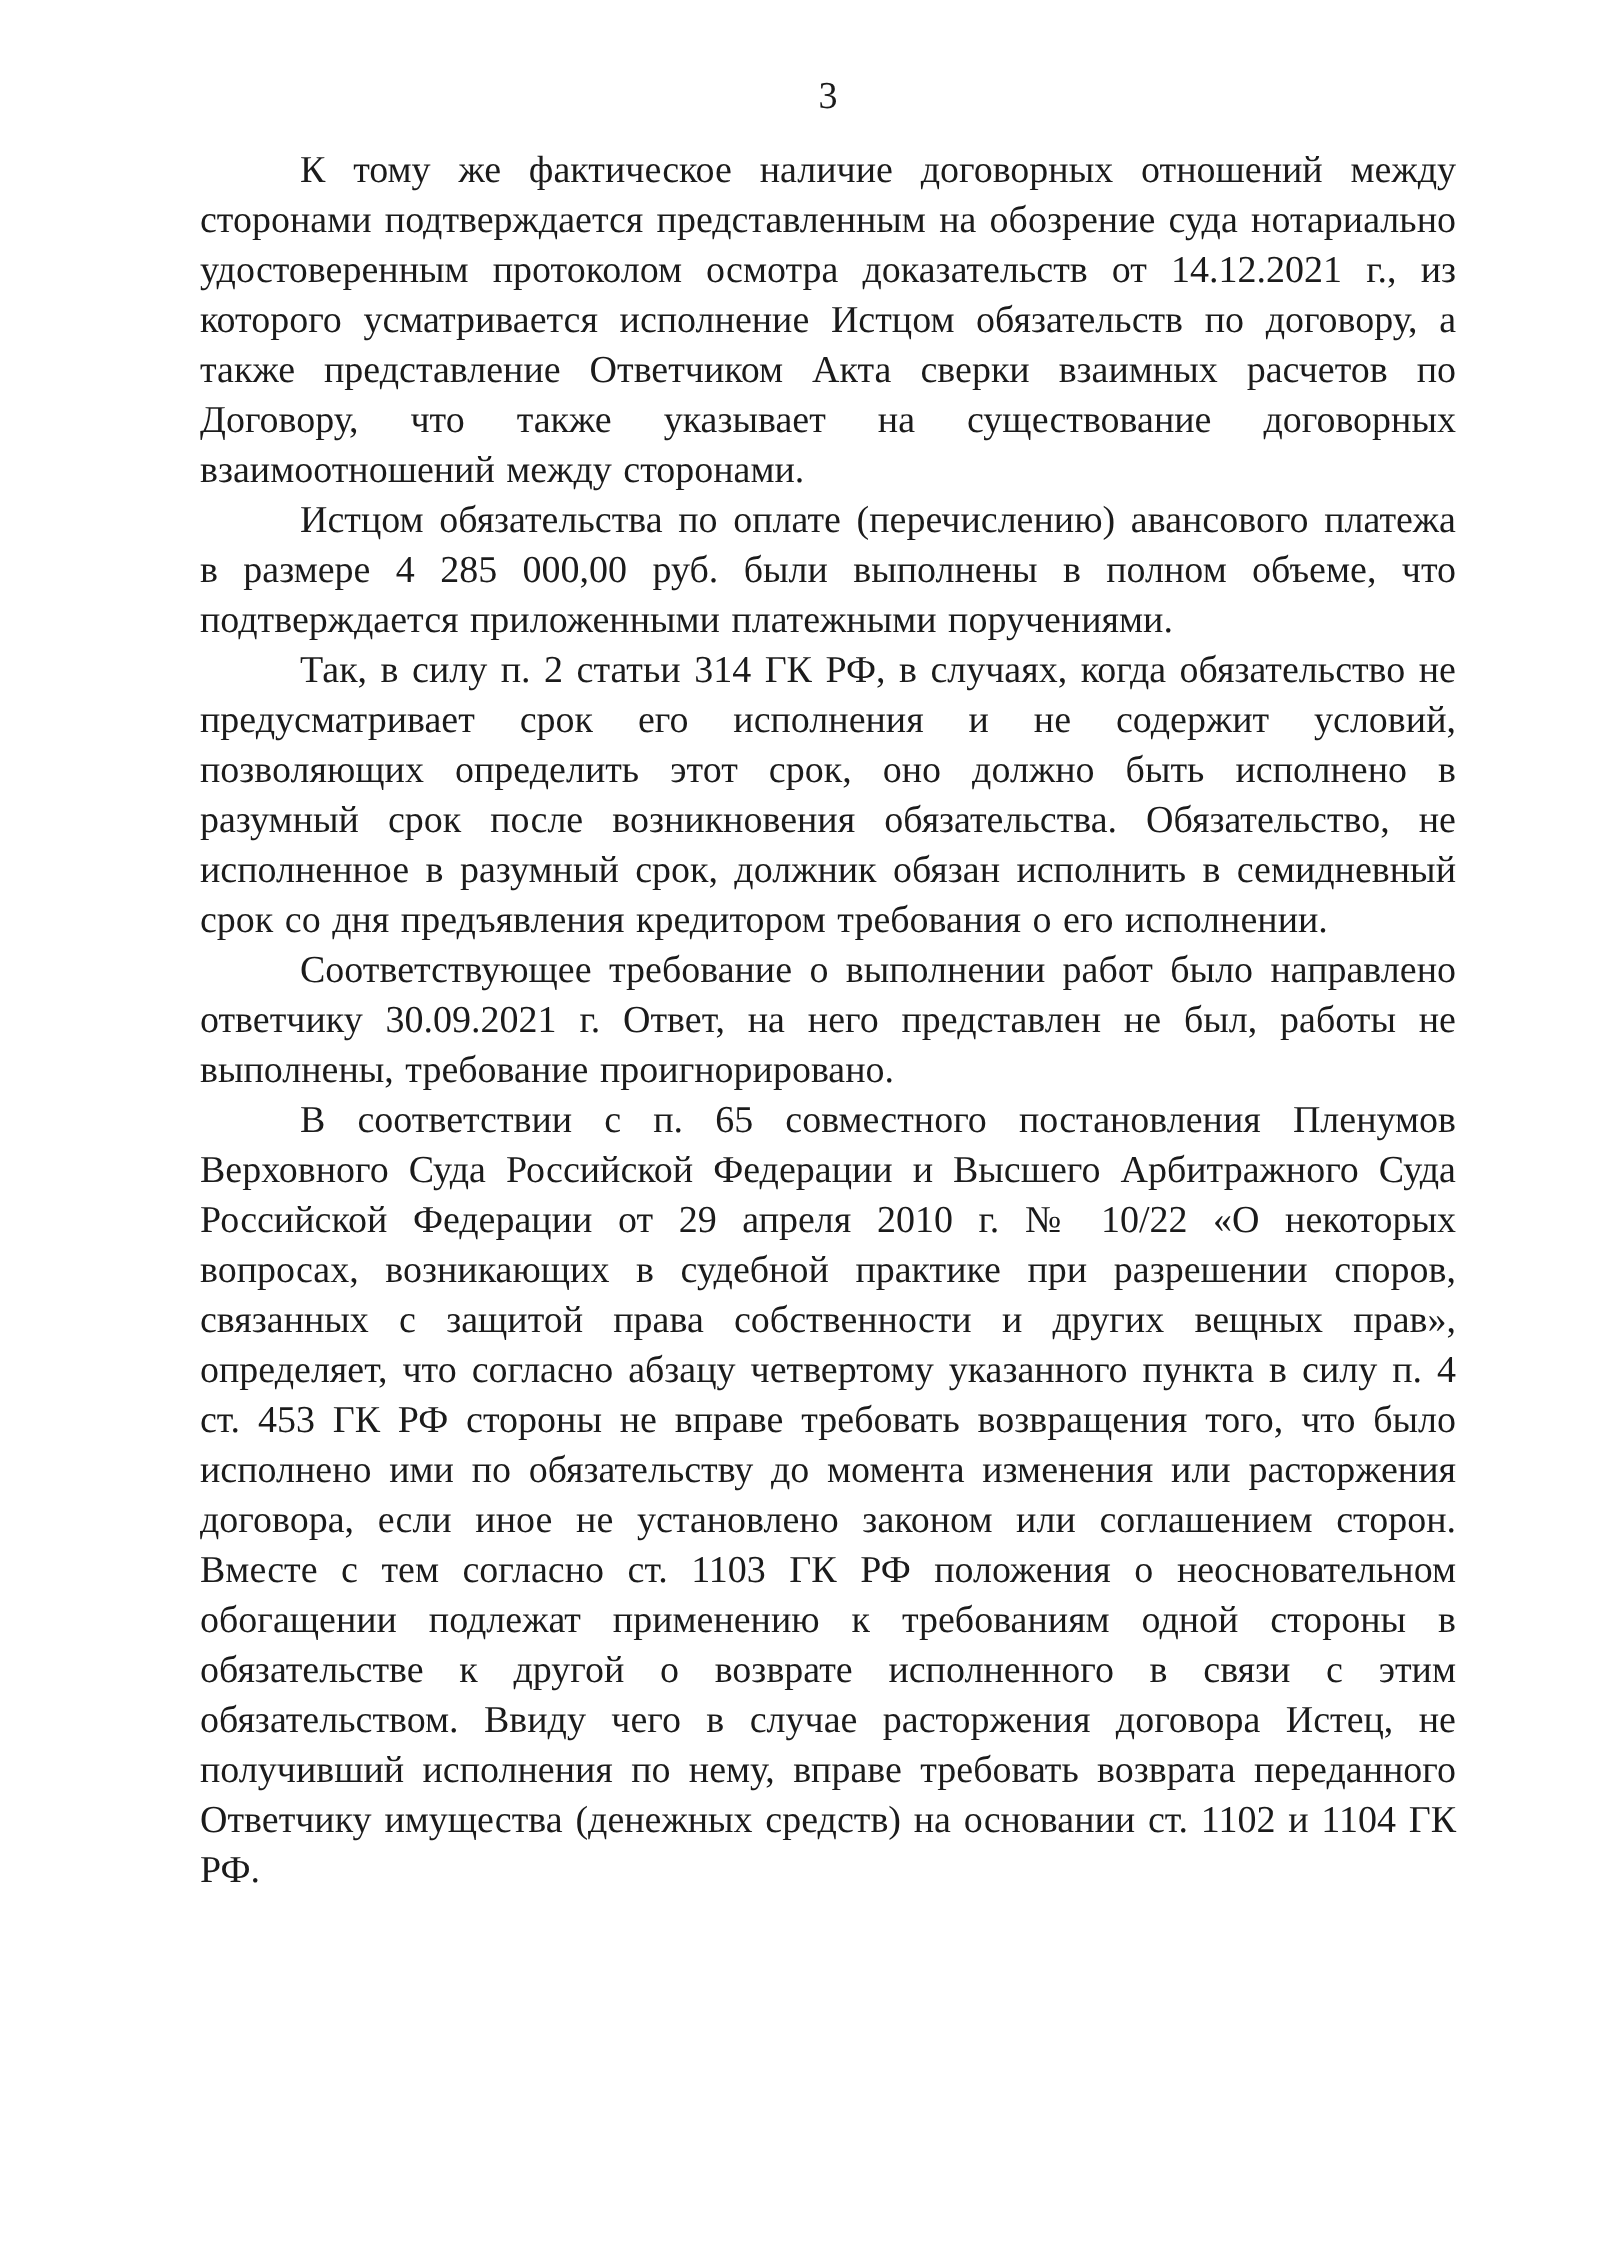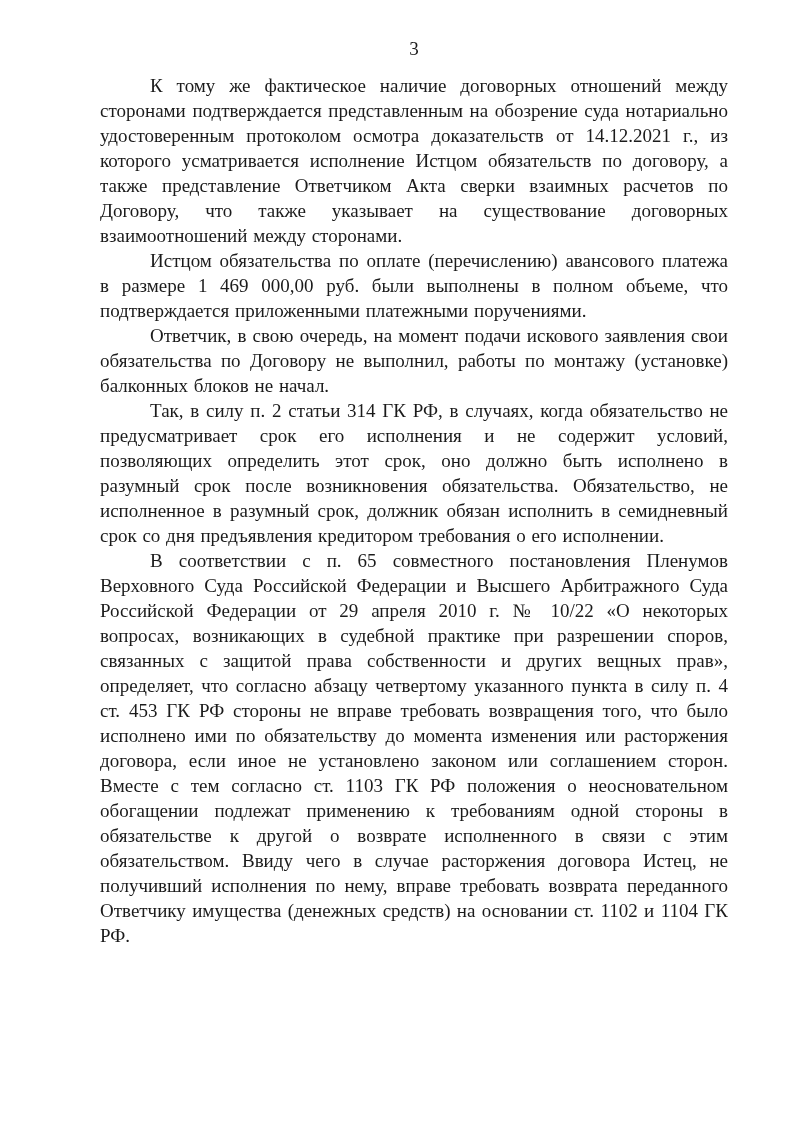--- a/index.html
+++ b/index.html
@@ -38,19 +38,19 @@
   }
 </style>
 </head>
 <body>
 
 <div class="page">
   <div class="content">
     <div class="page-number">3</div>
 
     <p class="para">К тому же фактическое наличие договорных отношений между сторонами подтверждается представленным на обозрение суда нотариально удостоверенным протоколом осмотра доказательств от 14.12.2021 г., из которого усматривается исполнение Истцом обязательств по договору, а также представление Ответчиком Акта сверки взаимных расчетов по Договору, что также указывает на существование договорных взаимоотношений между сторонами.</p>
-    <p class="para">Истцом обязательства по оплате (перечислению) авансового платежа в размере 1 469 000,00 руб. были выполнены в полном объеме, что подтверждается приложенными платежными поручениями.</p>
-    <p class="para">Ответчик, в свою очередь, на момент подачи искового заявления свои обязательства по Договору не выполнил, работы по монтажу (установке) балконных блоков не начал.</p>
+    <p class="para">Истцом обязательства по оплате (перечислению) авансового платежа в размере 4 285 000,00 руб. были выполнены в полном объеме, что подтверждается приложенными платежными поручениями.</p>
     <p class="para">Так, в силу п. 2 статьи 314 ГК РФ, в случаях, когда обязательство не предусматривает срок его исполнения и не содержит условий, позволяющих определить этот срок, оно должно быть исполнено в разумный срок после возникновения обязательства. Обязательство, не исполненное в разумный срок, должник обязан исполнить в семидневный срок со дня предъявления кредитором требования о его исполнении.</p>
+    <p class="para">Соответствующее требование о выполнении работ было направлено ответчику 30.09.2021 г. Ответ, на него представлен не был, работы не выполнены, требование проигнорировано.</p>
     <p class="para">В соответствии с п. 65 совместного постановления Пленумов Верховного Суда Российской Федерации и Высшего Арбитражного Суда Российской Федерации от 29 апреля 2010 г. № 10/22 «О некоторых вопросах, возникающих в судебной практике при разрешении споров, связанных с защитой права собственности и других вещных прав», определяет, что согласно абзацу четвертому указанного пункта в силу п. 4 ст. 453 ГК РФ стороны не вправе требовать возвращения того, что было исполнено ими по обязательству до момента изменения или расторжения договора, если иное не установлено законом или соглашением сторон. Вместе с тем согласно ст. 1103 ГК РФ положения о неосновательном обогащении подлежат применению к требованиям одной стороны в обязательстве к другой о возврате исполненного в связи с этим обязательством. Ввиду чего в случае расторжения договора Истец, не получивший исполнения по нему, вправе требовать возврата переданного Ответчику имущества (денежных средств) на основании ст. 1102 и 1104 ГК РФ.</p>
 
   </div>
 </div>
 
 </body></html>

